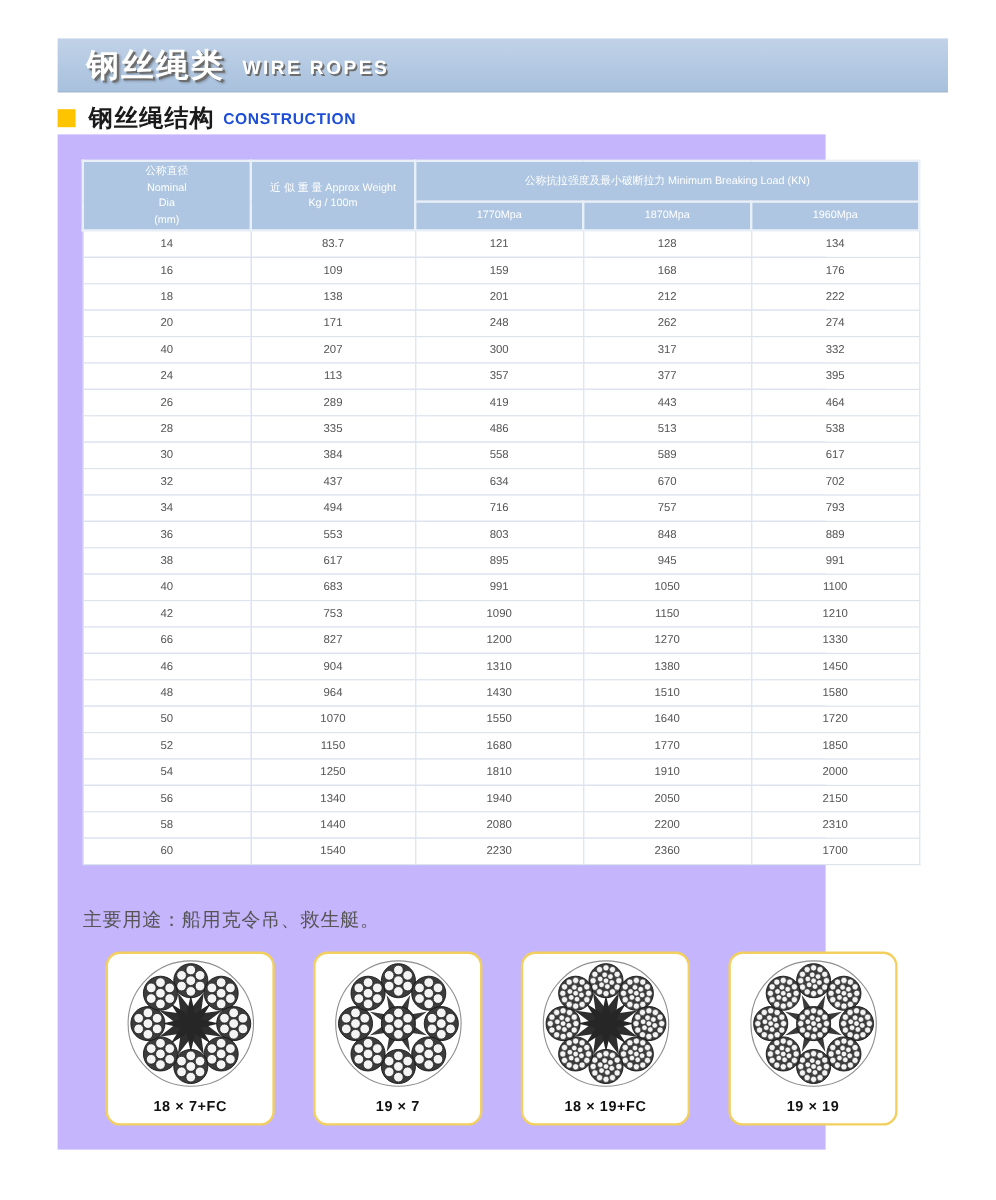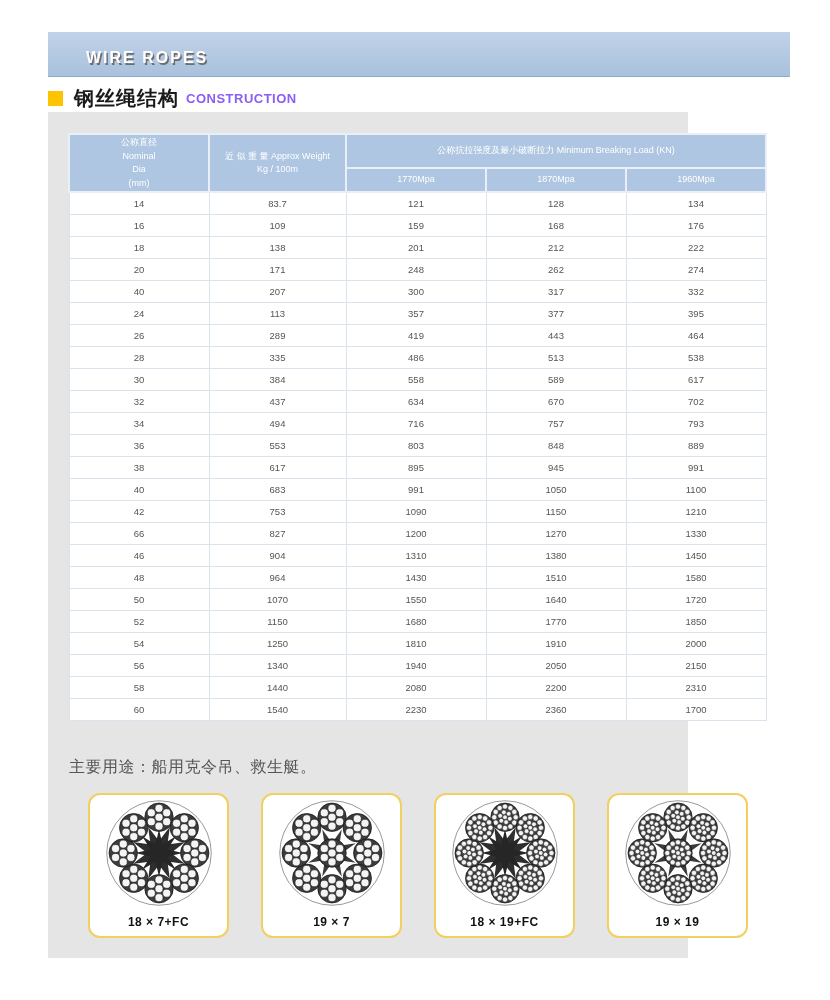--- a/index.html
+++ b/index.html
@@ -29,26 +29,26 @@
   }
 
   
   .section-head {
     position:absolute; left:48px; top:85px; display:flex; align-items:center;
   }
   .section-head .bullet {
     width:15px; height:15px; background:#ffc400; margin-right:11px;
   }
   .section-head .zh { font-size:20px; font-weight:bold; color:#1a1a1a; letter-spacing:1px; }
-  .section-head .en { font-size:13px; font-weight:bold; color:#8b5cf6; margin-left:7px; letter-spacing:.5px; }
+  .section-head .en { font-size:13px; font-weight:bold; color:#1d4ed8; margin-left:7px; letter-spacing:.5px; }
 
   
   .panel {
     position:absolute; left:48px; top:112px; width:640px; height:846px;
-    background:#e5e5e5;
+    background:#c4b5fd;
   }
 
   
   table.spec {
     position:absolute; left:20px; top:21px; width:697px;
     border-collapse:collapse; table-layout:fixed;
   }
   table.spec th {
     background:#aec6e1; color:#ffffff; font-weight:normal;
     border:2px solid #e9eff7; font-size:9px; line-height:1.5;
@@ -80,20 +80,21 @@
     position:absolute; bottom:7px; left:0; right:0; text-align:center;
     font-size:12px; font-weight:bold; color:#111111; letter-spacing:.5px;
   }
 </style>
 </head>
 <body>
 
 <div class="page">
 
   <div class="banner">
+    <span class="zh">钢丝绳类</span>
     <span class="en">WIRE ROPES</span>
   </div>
 
   <div class="section-head">
     <span class="bullet"></span>
     <span class="zh">钢丝绳结构</span>
     <span class="en">CONSTRUCTION</span>
   </div>
 
   <div class="panel">

